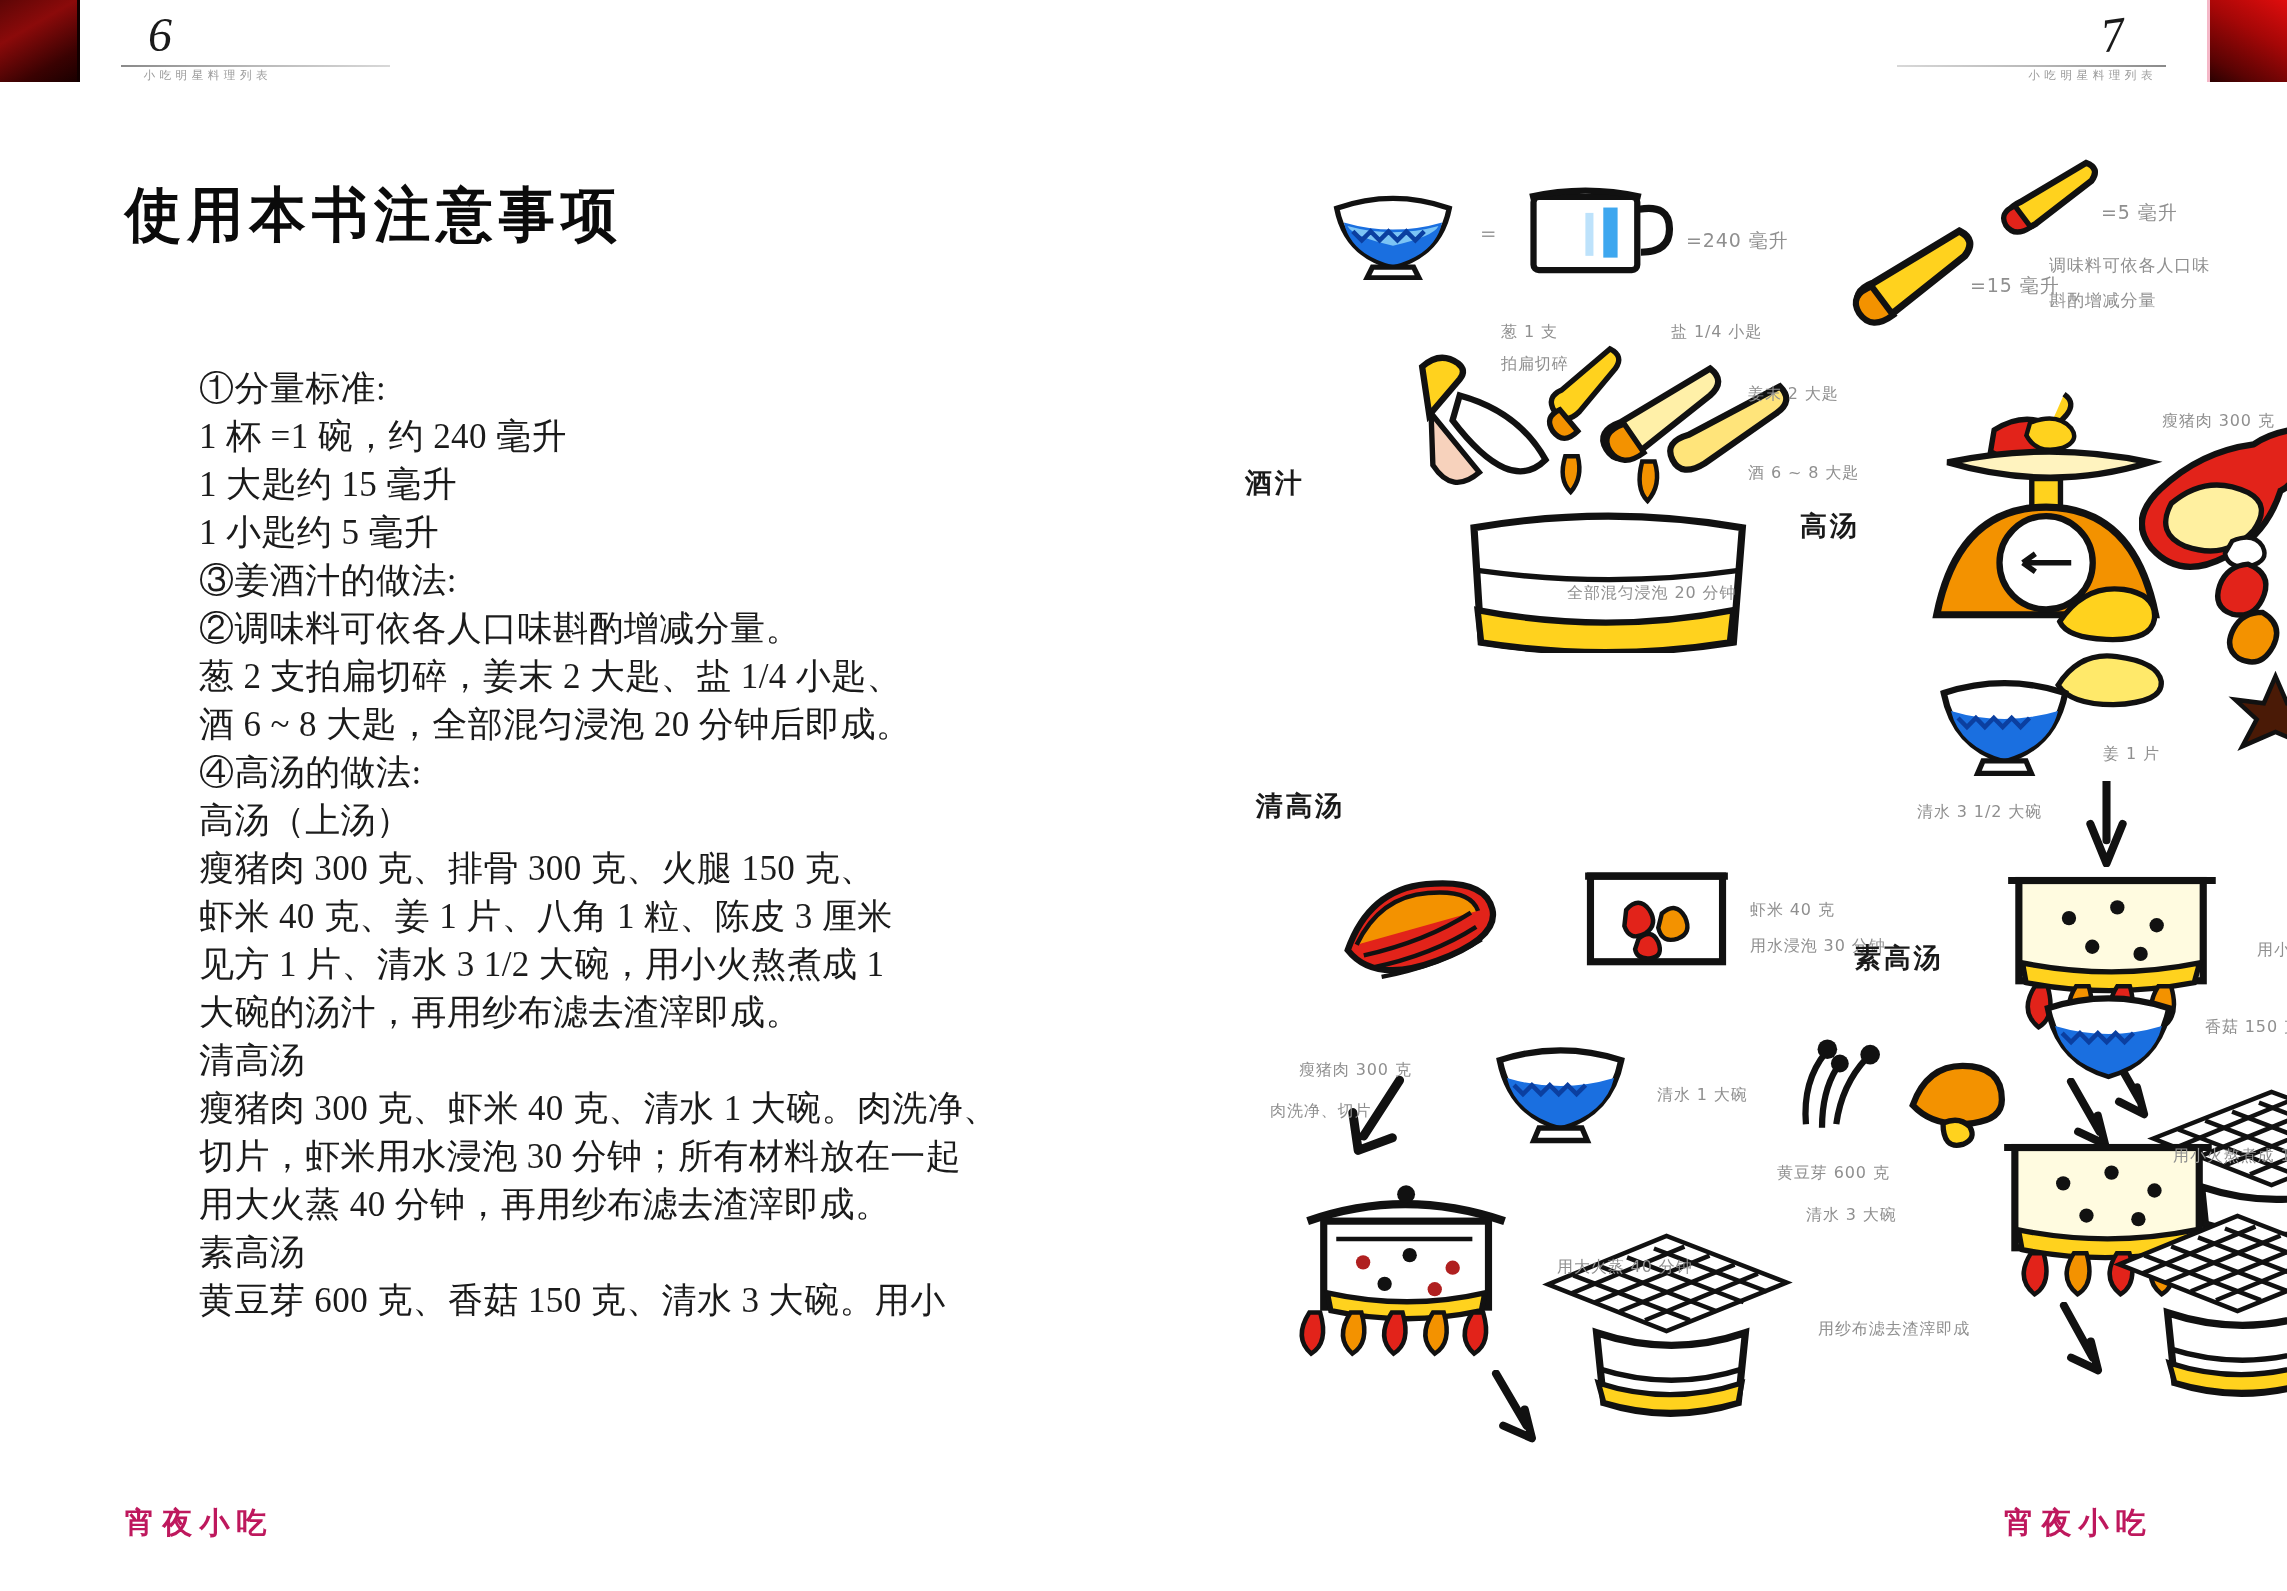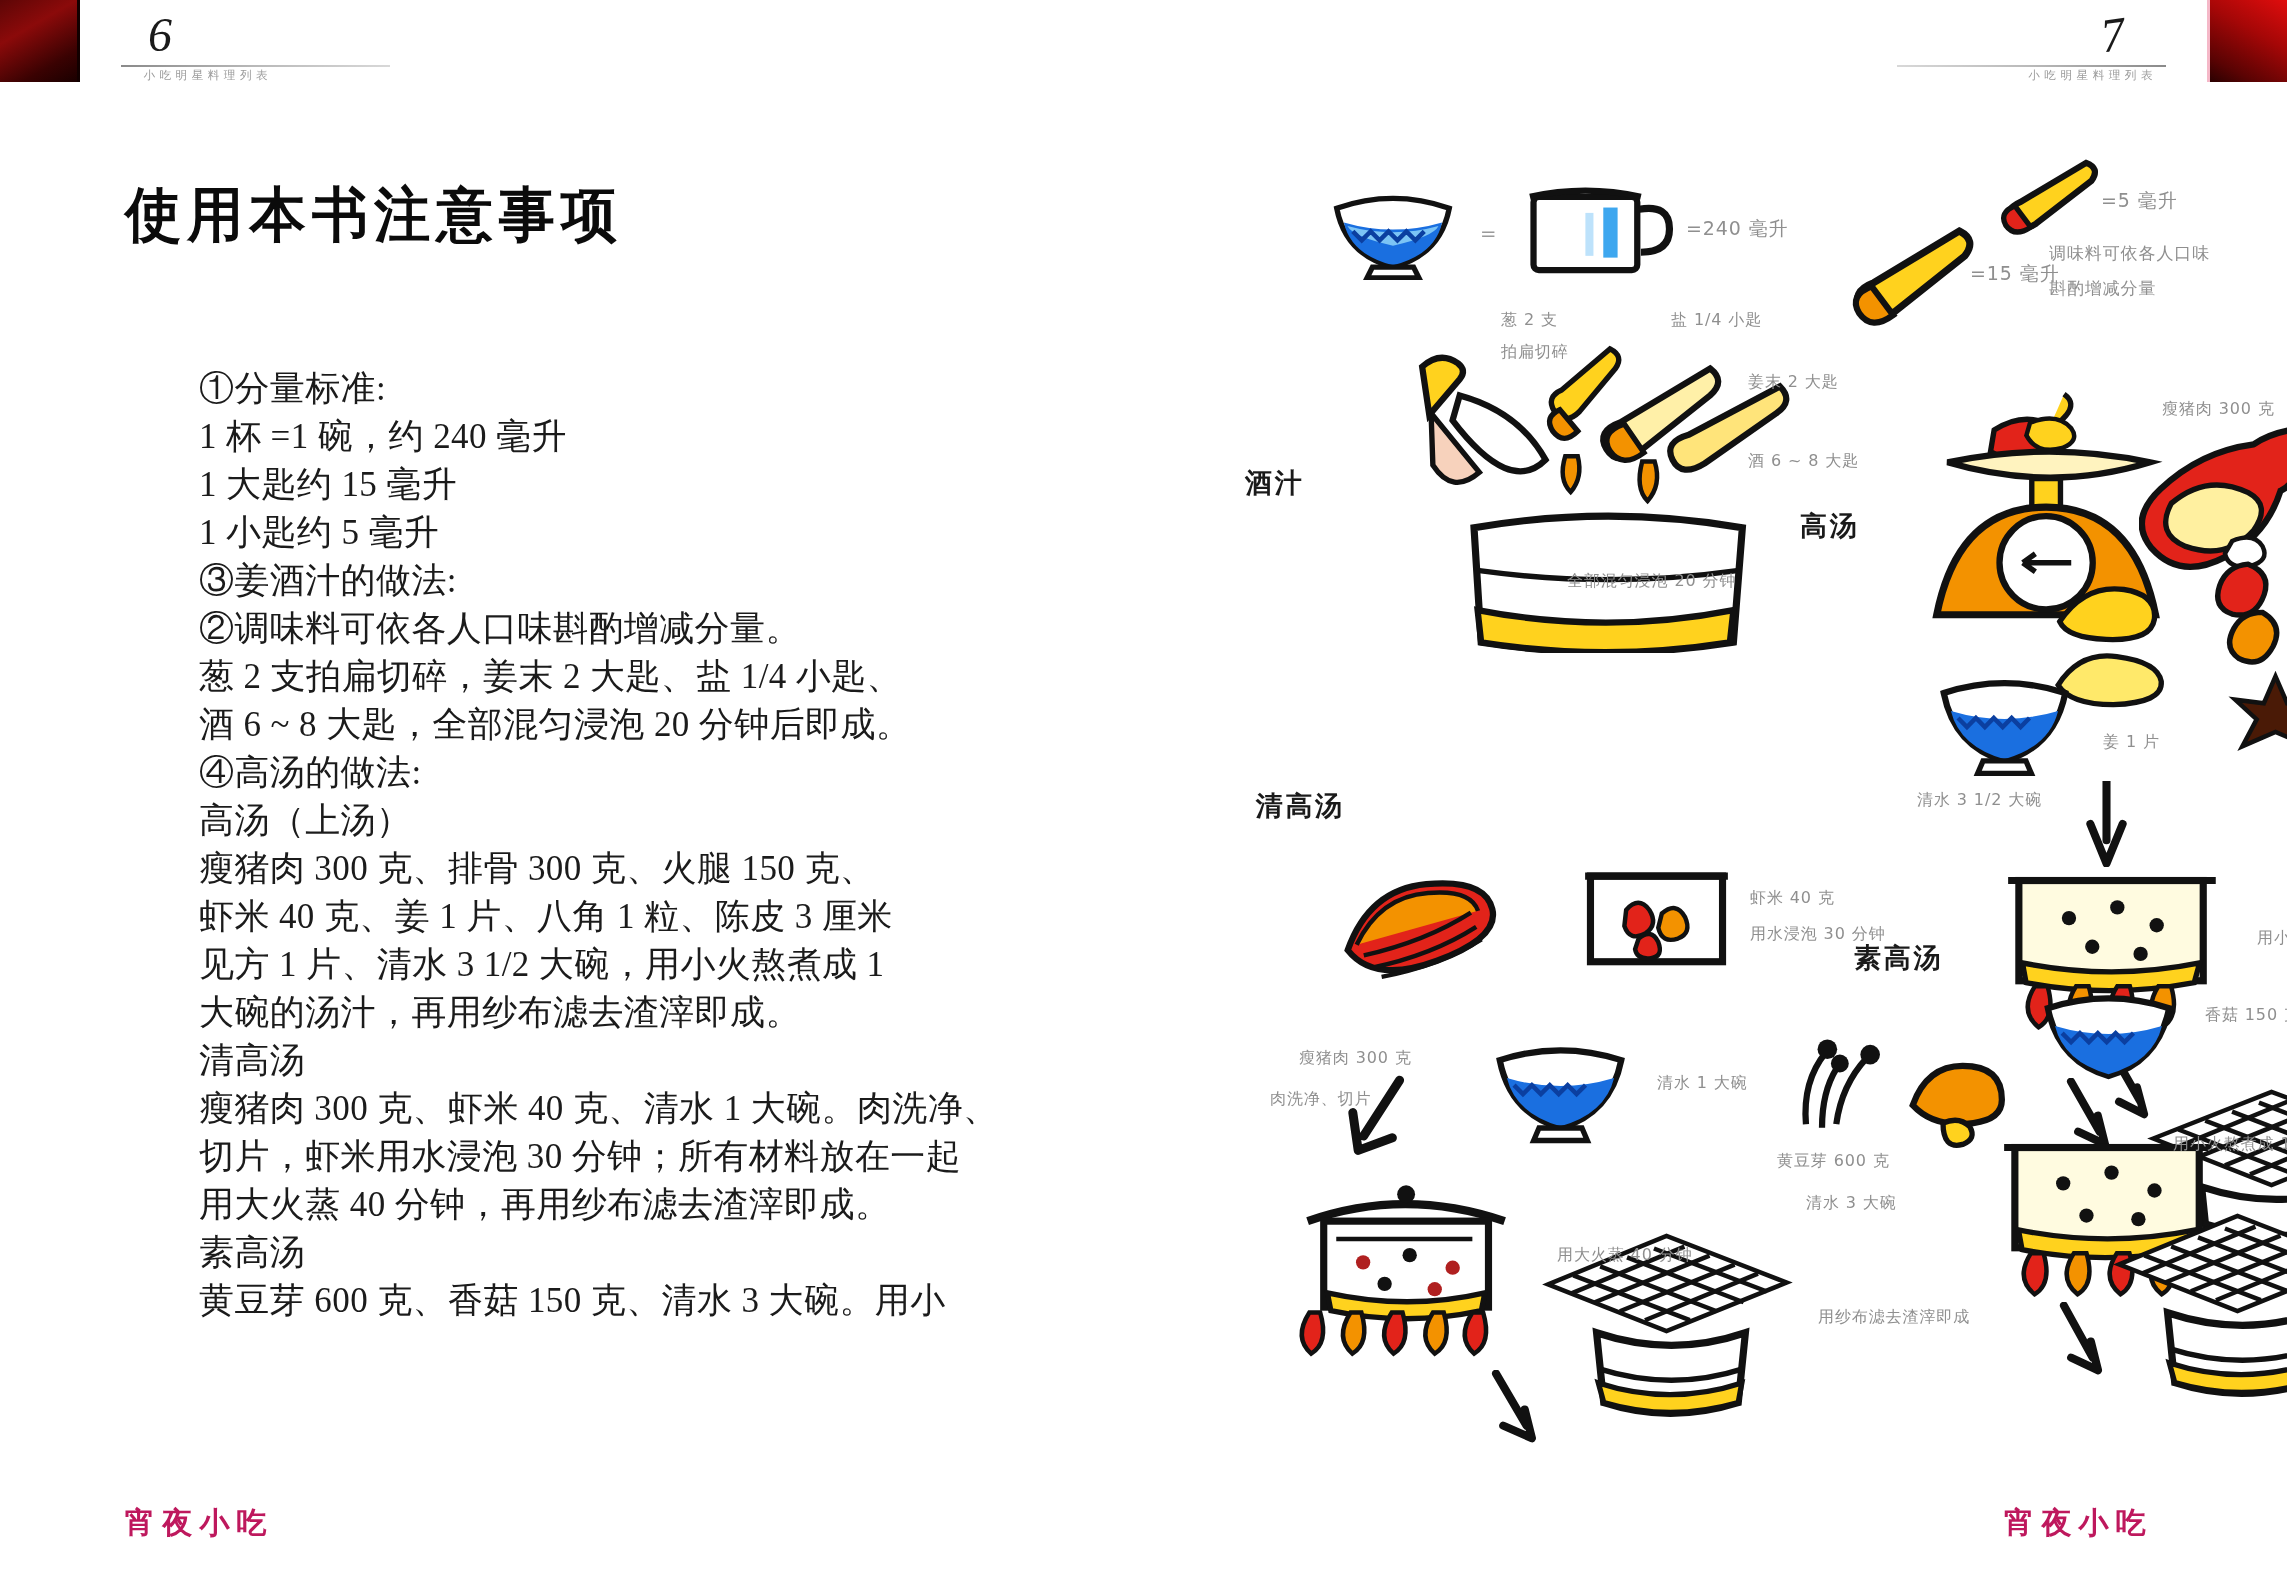--- a/index.html
+++ b/index.html
@@ -122,20 +122,21 @@
     width: 1039px;
     height: 1308px;
   }
   .ill-item { position: absolute; }
   .ill-label {
     position: absolute;
     font-family: "DejaVu Sans", sans-serif;
     color: #8f8f8f;
     white-space: nowrap;
     letter-spacing: 0.9px;
+    margin-top: 12px;
   }
   .sec-label {
     position: absolute;
     font-family: "DejaVu Sans", sans-serif;
     font-weight: bold;
     font-size: 27px;
     color: #1a1a1a;
     letter-spacing: 2.7px;
     white-space: nowrap;
   }
@@ -267,21 +268,21 @@
 
         <path d="M190 140 q-8 26 6 40 q14 -16 8 -40 Z" fill="#f39200" stroke="#111" stroke-width="5"></path>
         <path d="M276 146 q-8 30 6 44 q16 -18 8 -44 Z" fill="#f39200" stroke="#111" stroke-width="5"></path>
 
         <path d="M88 220 q150 -26 300 0 l-10 128 q-140 22 -282 0 Z" fill="#ffffff" stroke="#111" stroke-width="8"></path>
         <path d="M94 268 q146 20 288 0" fill="none" stroke="#111" stroke-width="6"></path>
         <path d="M92 312 q144 28 286 0 l-4 36 q-140 22 -278 0 Z" fill="#ffd21e" stroke="#111" stroke-width="7"></path>
       </svg>
     </div>
 
-    <div class="ill-label" style="left:265px; top:158px; font-size:16px;">葱 2 支</div>
+    <div class="ill-label" style="left:265px; top:158px; font-size:16px;">葱 1 支</div>
     <div class="ill-label" style="left:265px; top:190px; font-size:16px;">拍扁切碎</div>
     <div class="ill-label" style="left:435px; top:158px; font-size:16px;">盐 1/4 小匙</div>
     <div class="ill-label" style="left:512px; top:220px; font-size:16px;">姜末 2 大匙</div>
     <div class="ill-label" style="left:512px; top:299px; font-size:16px;">酒 6 ~ 8 大匙</div>
     <div class="ill-label" style="left:331px; top:419px; font-size:16px;">全部混匀浸泡 20 分钟</div>
 
     <div class="sec-label" style="left:564px; top:356px;">高汤</div>
 
     <div class="ill-item" style="left:681px; top:235px;">
       <svg width="269" height="260" viewBox="0 0 300 290">

